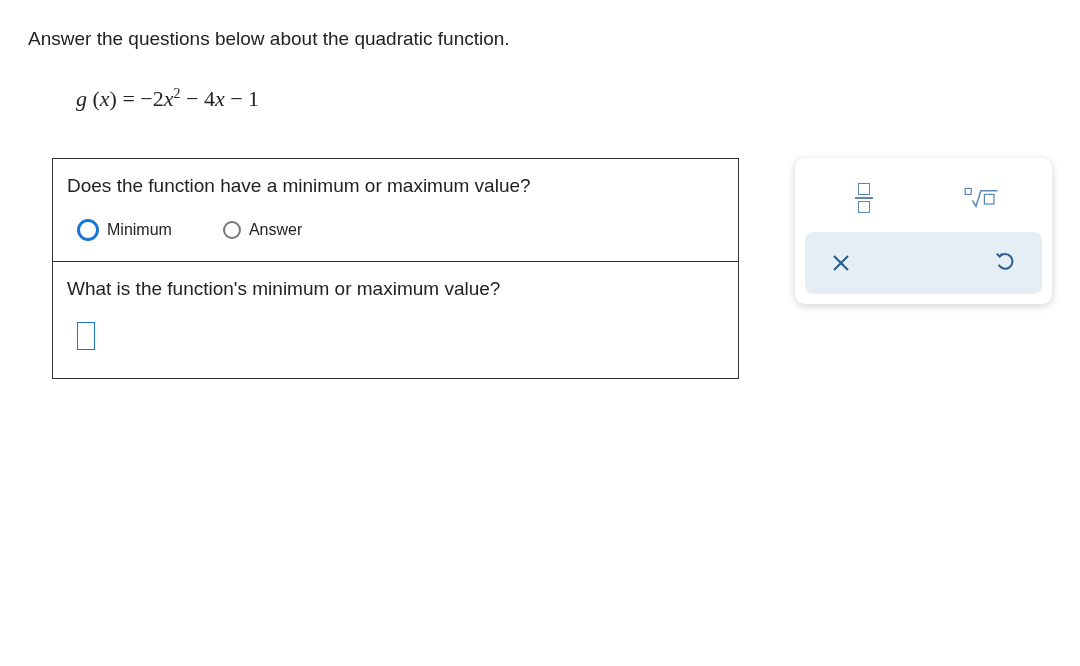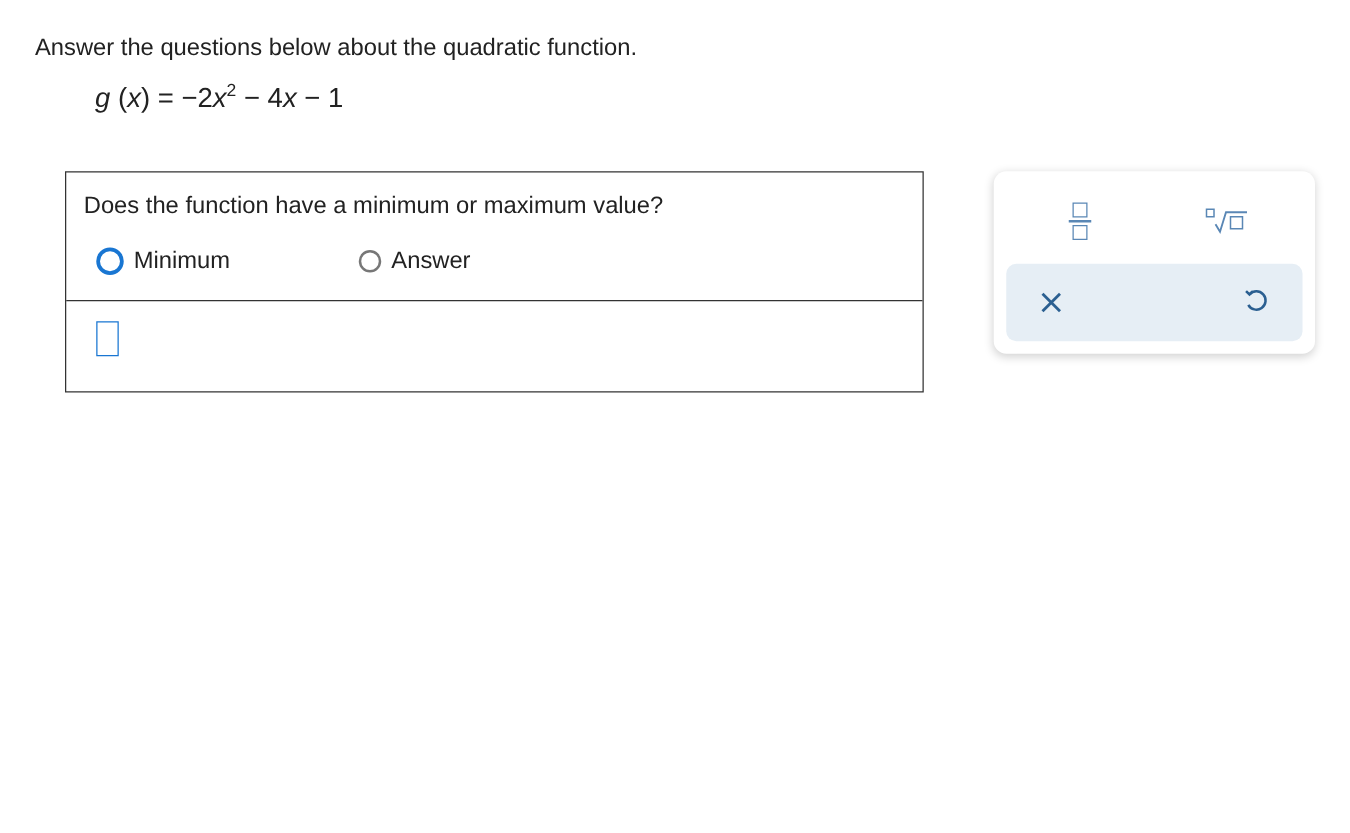--- a/index.html
+++ b/index.html
@@ -7,25 +7,25 @@
     margin: 0;
     padding: 28px 28px;
     font-family: Arial, Helvetica, sans-serif;
     font-size: 18px;
     color: #222;
     background: #fff;
     width: 1080px;
     height: 666px;
   }
   .instruction {
-    margin-bottom: 14px;
+    margin-bottom: 36px;
     font-size: 19px;
   }
   .equation {
-    font-family: Liberation Sans, sans-serif;
+    font-family: Liberation Serif, serif;
     font-size: 22px;
     font-style: italic;
     margin-left: 48px;
     margin-bottom: 46px;
   }
   .equation .upright { font-style: normal; }
   .equation sup { font-size: 14px; font-style: normal; }
   .main-row {
     display: flex;
     align-items: flex-start;
@@ -37,24 +37,24 @@
     width: 688px;
   }
   .section {
     border-bottom: 1px solid #333;
     padding: 16px 14px 20px 14px;
   }
   .section:last-child { border-bottom: none; padding-bottom: 28px; }
   .section-q { font-size: 19px; margin-bottom: 22px; }
   .radio-row {
     display: flex;
-    gap: 103px;
+    gap: 51px;
     align-items: center;
     padding-left: 10px;
-    font-size: 19px;
+    font-size: 16px;
   }
   .radio-item {
     display: flex;
     align-items: center;
     gap: 8px;
     cursor: pointer;
   }
   .radio-outer {
     width: 22px; height: 22px;
     border-radius: 50%;
@@ -159,20 +159,21 @@
         </div>
         <div class="radio-item">
           <div class="radio-outer unsel"></div>
           <span>Answer</span>
         </div>
       </div>
     </div>
 
 
     <div class="section">
+      <div class="section-q">What is the function's minimum or maximum value?</div>
       <div class="answer-box-alone"></div>
     </div>
 
   </div>
 
   <div class="palette">
     <div class="palette-top">
       <div class="tool-btn" title="fraction">
         <div class="frac-icon">
           <div class="sqbox"></div>

